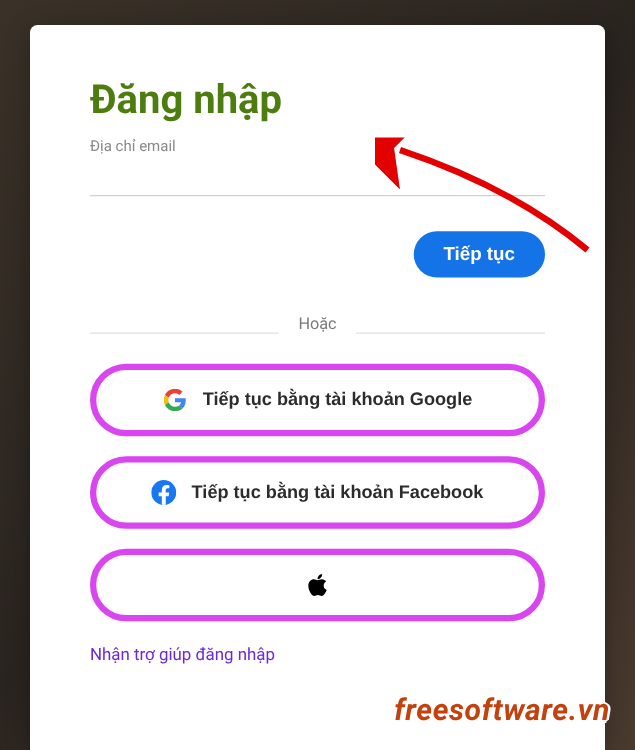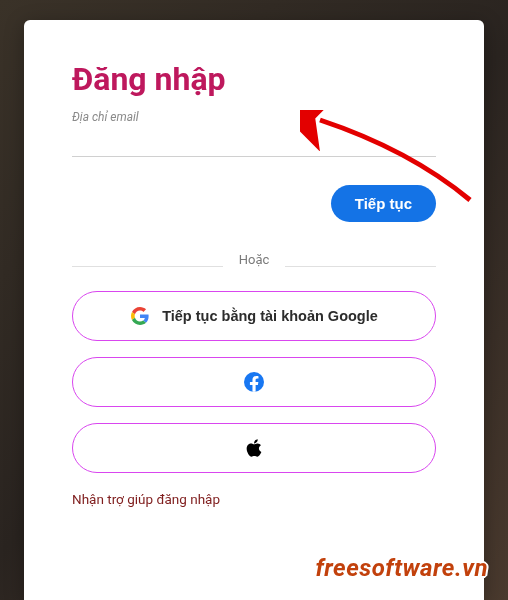--- a/index.html
+++ b/index.html
@@ -18,39 +18,38 @@
       right: 24px;
       bottom: 0;
       background: #fff;
       border-radius: 6px 6px 0 0;
       padding: 40px 48px 20px 48px;
       box-shadow: 0 4px 20px rgba(0,0,0,0.3);
     }
     .title {
       font-size: 32px;
       font-weight: 700;
-      color: #be185d;
+      color: #4d7c0f;
       margin-bottom: 12px;
     }
     .subtitle {
       font-size: 15px;
       color: #4b4b4b;
       margin-bottom: 40px;
     }
     .subtitle a {
       color: #1473e6;
       text-decoration: none;
     }
     .email-wrap { margin-bottom: 28px; }
     .email-label {
       font-size: 12px;
       color: #8a8a8a;
       display: block;
       margin-bottom: 4px;
-      font-style: italic;
     }
     .email-input {
       width: 100%;
       border: none;
       border-bottom: 1px solid #d0d0d0;
       font-size: 14px;
       padding: 6px 0;
       outline: none;
       background: transparent;
     }
@@ -80,34 +79,34 @@
       padding: 0 16px;
       font-size: 13px;
       color: #7a7a7a;
     }
     .social-btn {
       width: 100%;
       display: flex;
       align-items: center;
       justify-content: center;
       gap: 12px;
-      border: 1px solid #d946ef;
+      border: 5px solid #d946ef;
       border-radius: 999px;
       background: #fff;
       padding: 14px 20px;
       font-size: 14.5px;
       font-weight: 600;
       color: #2c2c2c;
       cursor: pointer;
       margin-bottom: 16px;
     }
     .icon-wrap { width: 20px; height: 20px; display: flex; align-items: center; justify-content: center; }
     .help-link {
       display: inline-block;
-      color: #7f1d1d;
+      color: #6d28d9;
       font-size: 13.5px;
       text-decoration: none;
     }
     .watermark {
       position: absolute;
       bottom: 18px;
       right: 20px;
       font-size: 24px;
       font-weight: 700;
       font-style: italic;
@@ -155,20 +154,21 @@
     <span>Tiếp tục bằng tài khoản Google</span>
   </button>
 
   <button class="social-btn">
     <span class="icon-wrap">
       <svg width="20" height="20" viewBox="0 0 48 48">
         <circle cx="24" cy="24" r="24" fill="#1877F2"></circle>
         <path fill="#fff" d="M33.4 31l1.06-6.9H27.8v-4.48c0-1.89.93-3.73 3.9-3.73h3.02V9.98S32 9.5 29.38 9.5c-5.48 0-9.06 3.32-9.06 9.33v5.28H14.2V31h6.12v16.67c1.23.19 2.49.33 3.78.33s2.55-.14 3.78-.33V31h5.52z"></path>
       </svg>
     </span>
+    <span>Tiếp tục bằng tài khoản Facebook</span>
   </button>
 
   <button class="social-btn">
     <span class="icon-wrap">
       <svg width="18" height="20" viewBox="0 0 384 512">
         <path fill="#000" d="M318.7 268.7c-.2-36.7 16.4-64.4 50-84.8-18.8-26.9-47.2-41.7-84.7-44.6-35.5-2.8-74.3 20.7-88.5 20.7-15 0-49.4-19.7-76.4-19.7C63.3 141.2 4 184.8 4 273.5q0 39.3 14.4 81.2c12.8 36.7 59 126.7 107.2 125.2 25.2-.6 43-17.9 75.8-17.9 31.8 0 48.3 17.9 76.4 17.9 48.6-.7 90.4-82.5 102.6-119.3-65.2-30.7-61.7-90-61.7-91.9zm-56.6-164.2c27.3-32.4 24.8-61.9 24-72.5-24.1 1.4-52 16.4-67.9 34.9-17.5 19.8-27.8 44.3-25.6 71.9 26.1 2 49.9-11.4 69.5-34.3z"></path>
       </svg>
     </span>
   </button>
 

